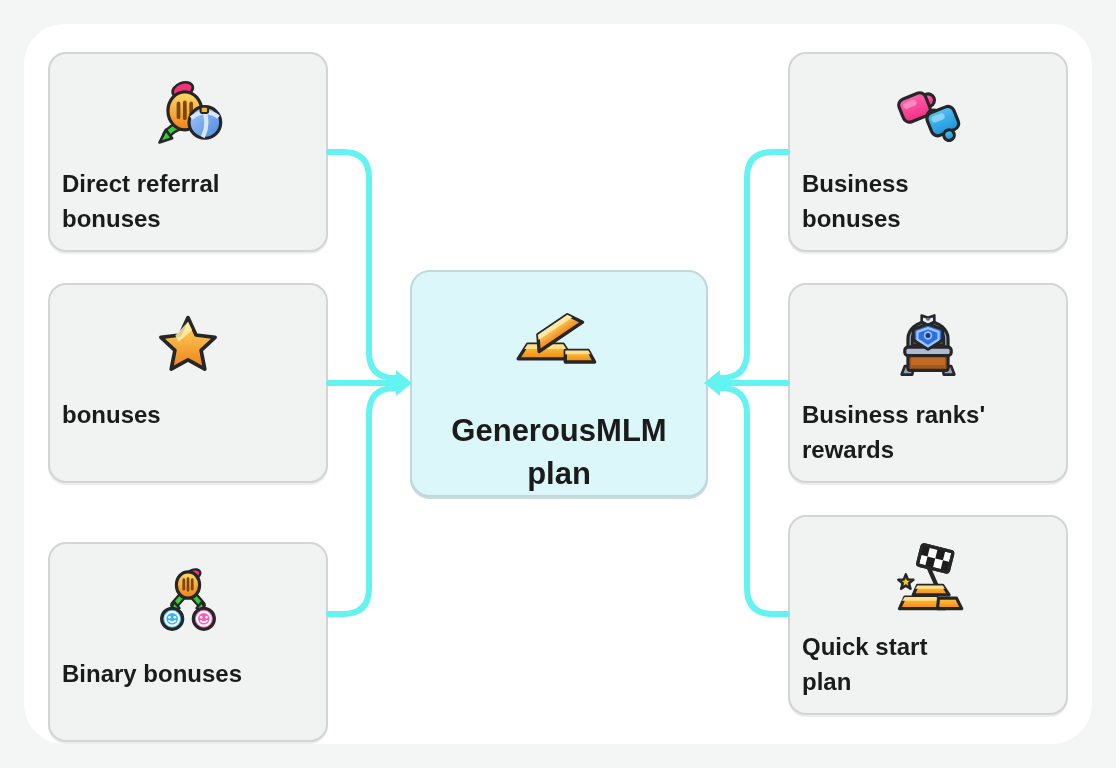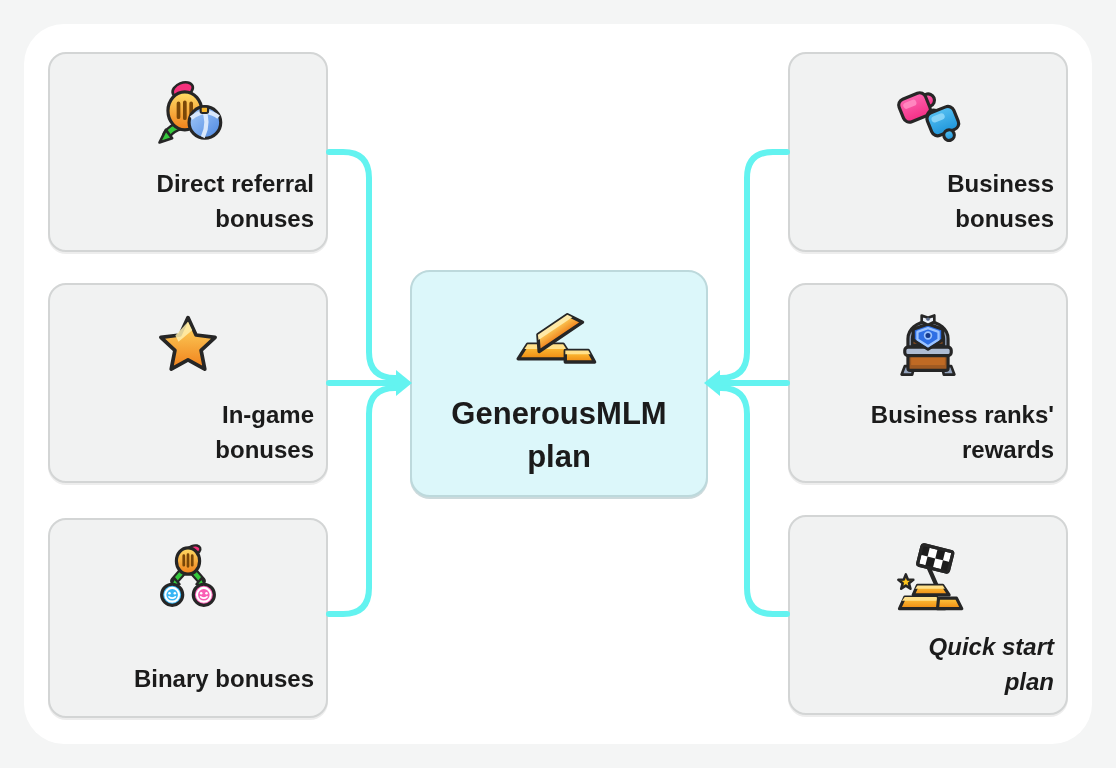--- a/index.html
+++ b/index.html
@@ -17,39 +17,40 @@
     position:absolute;width:280px;height:200px;box-sizing:border-box;
     background:var(--node-bg,#f1f2f2);
     border:2px solid var(--node-border,#d3d5d5);
     border-radius:18px;
     box-shadow:0 2px 0 rgba(0,0,0,0.07);
     display:flex;flex-direction:column;align-items:center;
     padding-top:16px;
   }
   .node .icon-wrap{height:88px;display:flex;align-items:center;justify-content:center;}
   .node .label{
-    margin-top:8px;width:252px;text-align:right;
+    margin-top:8px;width:252px;text-align:left;
     font-size:24px;font-weight:700;line-height:35px;
     color:var(--text,#1b1b1b);
   }
   .label span{display:block;}
   .n1{left:48px;top:52px;}
   .n2{left:48px;top:283px;}
-  .n3{left:48px;top:518px;gap:29px;}
+  .n3{left:48px;top:542px;}
   .n4{left:788px;top:52px;}
   .n5{left:788px;top:283px;}
-  .n6{left:788px;top:515px;font-style:italic;}
+  .n6{left:788px;top:515px;}
   .center-node{
     position:absolute;left:410px;top:270px;width:298px;height:227px;box-sizing:border-box;
     background:var(--center-bg,#dcf7fa);
     border:2px solid var(--center-border,#bdd9dc);
     border-radius:20px;
     box-shadow:0 2px 0 rgba(110,150,155,0.35);
     display:flex;flex-direction:column;align-items:center;
     padding-top:24px;
+    justify-content:space-between;
   }
   .center-node .icon-wrap{height:88px;display:flex;align-items:center;justify-content:center;}
   .center-node .title{
     margin-top:8px;width:270px;text-align:center;
     font-size:31px;font-weight:700;line-height:43px;
     color:var(--text,#1b1b1b);
   }
   .cline{stroke:var(--connector,#63f3f0);stroke-width:6;fill:none;stroke-linecap:round;}
   .chead{fill:var(--connector,#63f3f0);}
 </style>
@@ -106,21 +107,20 @@
 </div>
 
 <div class="node n2">
   <div class="icon-wrap">
     <svg width="76" height="76" viewBox="0 0 72 72">
       <polygon points="36,10 43.6,26.5 61.7,28.7 48.4,41 51.9,58.8 36,50 20.1,58.8 23.6,41 10.3,28.7 28.4,26.5" fill="url(#goldV)" stroke="#262626" stroke-width="3.5" stroke-linejoin="round"></polygon>
       <path d="M24,27 l12,-13 l4,8 l-13,11 z" fill="#ffefad" opacity="0.85"></path>
     </svg>
   </div>
   <div class="label">
-    <span>In-game</span>
       <span>bonuses</span>
   </div>
 </div>
 
 <div class="node n3">
   <div class="icon-wrap">
     <svg width="76" height="76" viewBox="0 0 72 72">
       <path d="M30,29 l-7,8" stroke="#262626" stroke-width="8" stroke-linecap="round"></path>
       <path d="M42,29 l7,8" stroke="#262626" stroke-width="8" stroke-linecap="round"></path>
       <path d="M30,29 l-7,8" stroke="#35c93c" stroke-width="4"></path>

